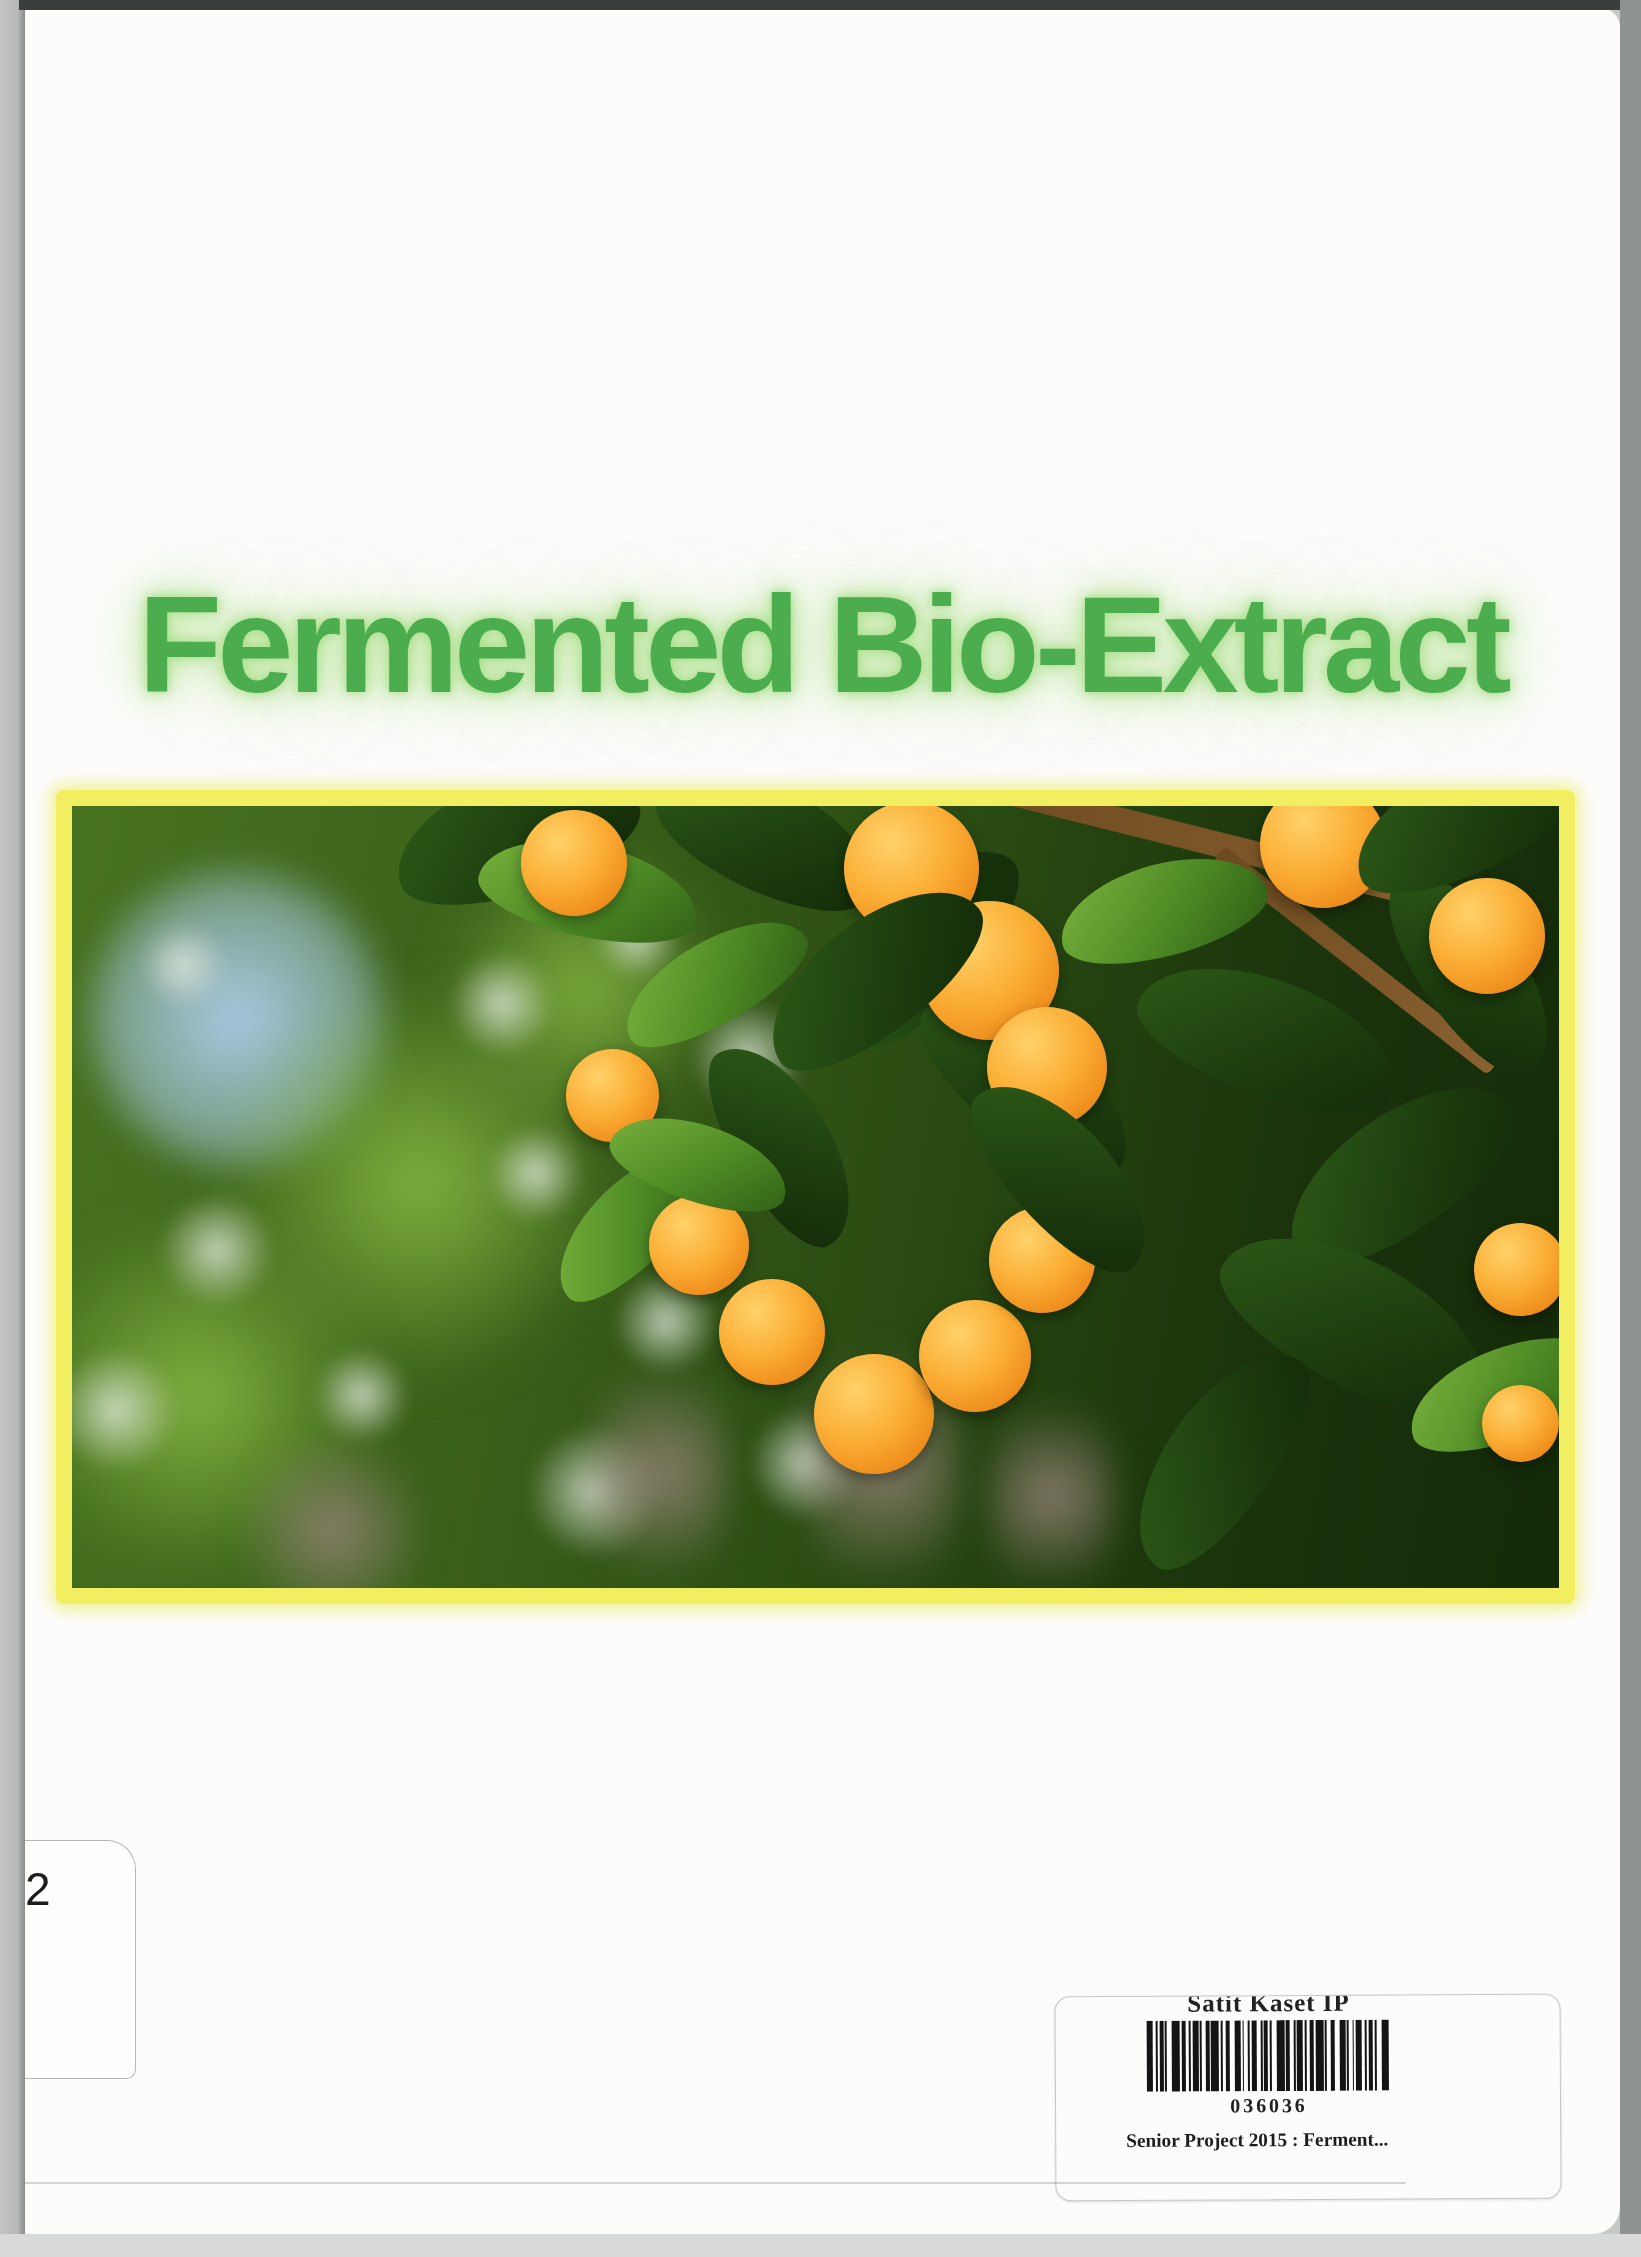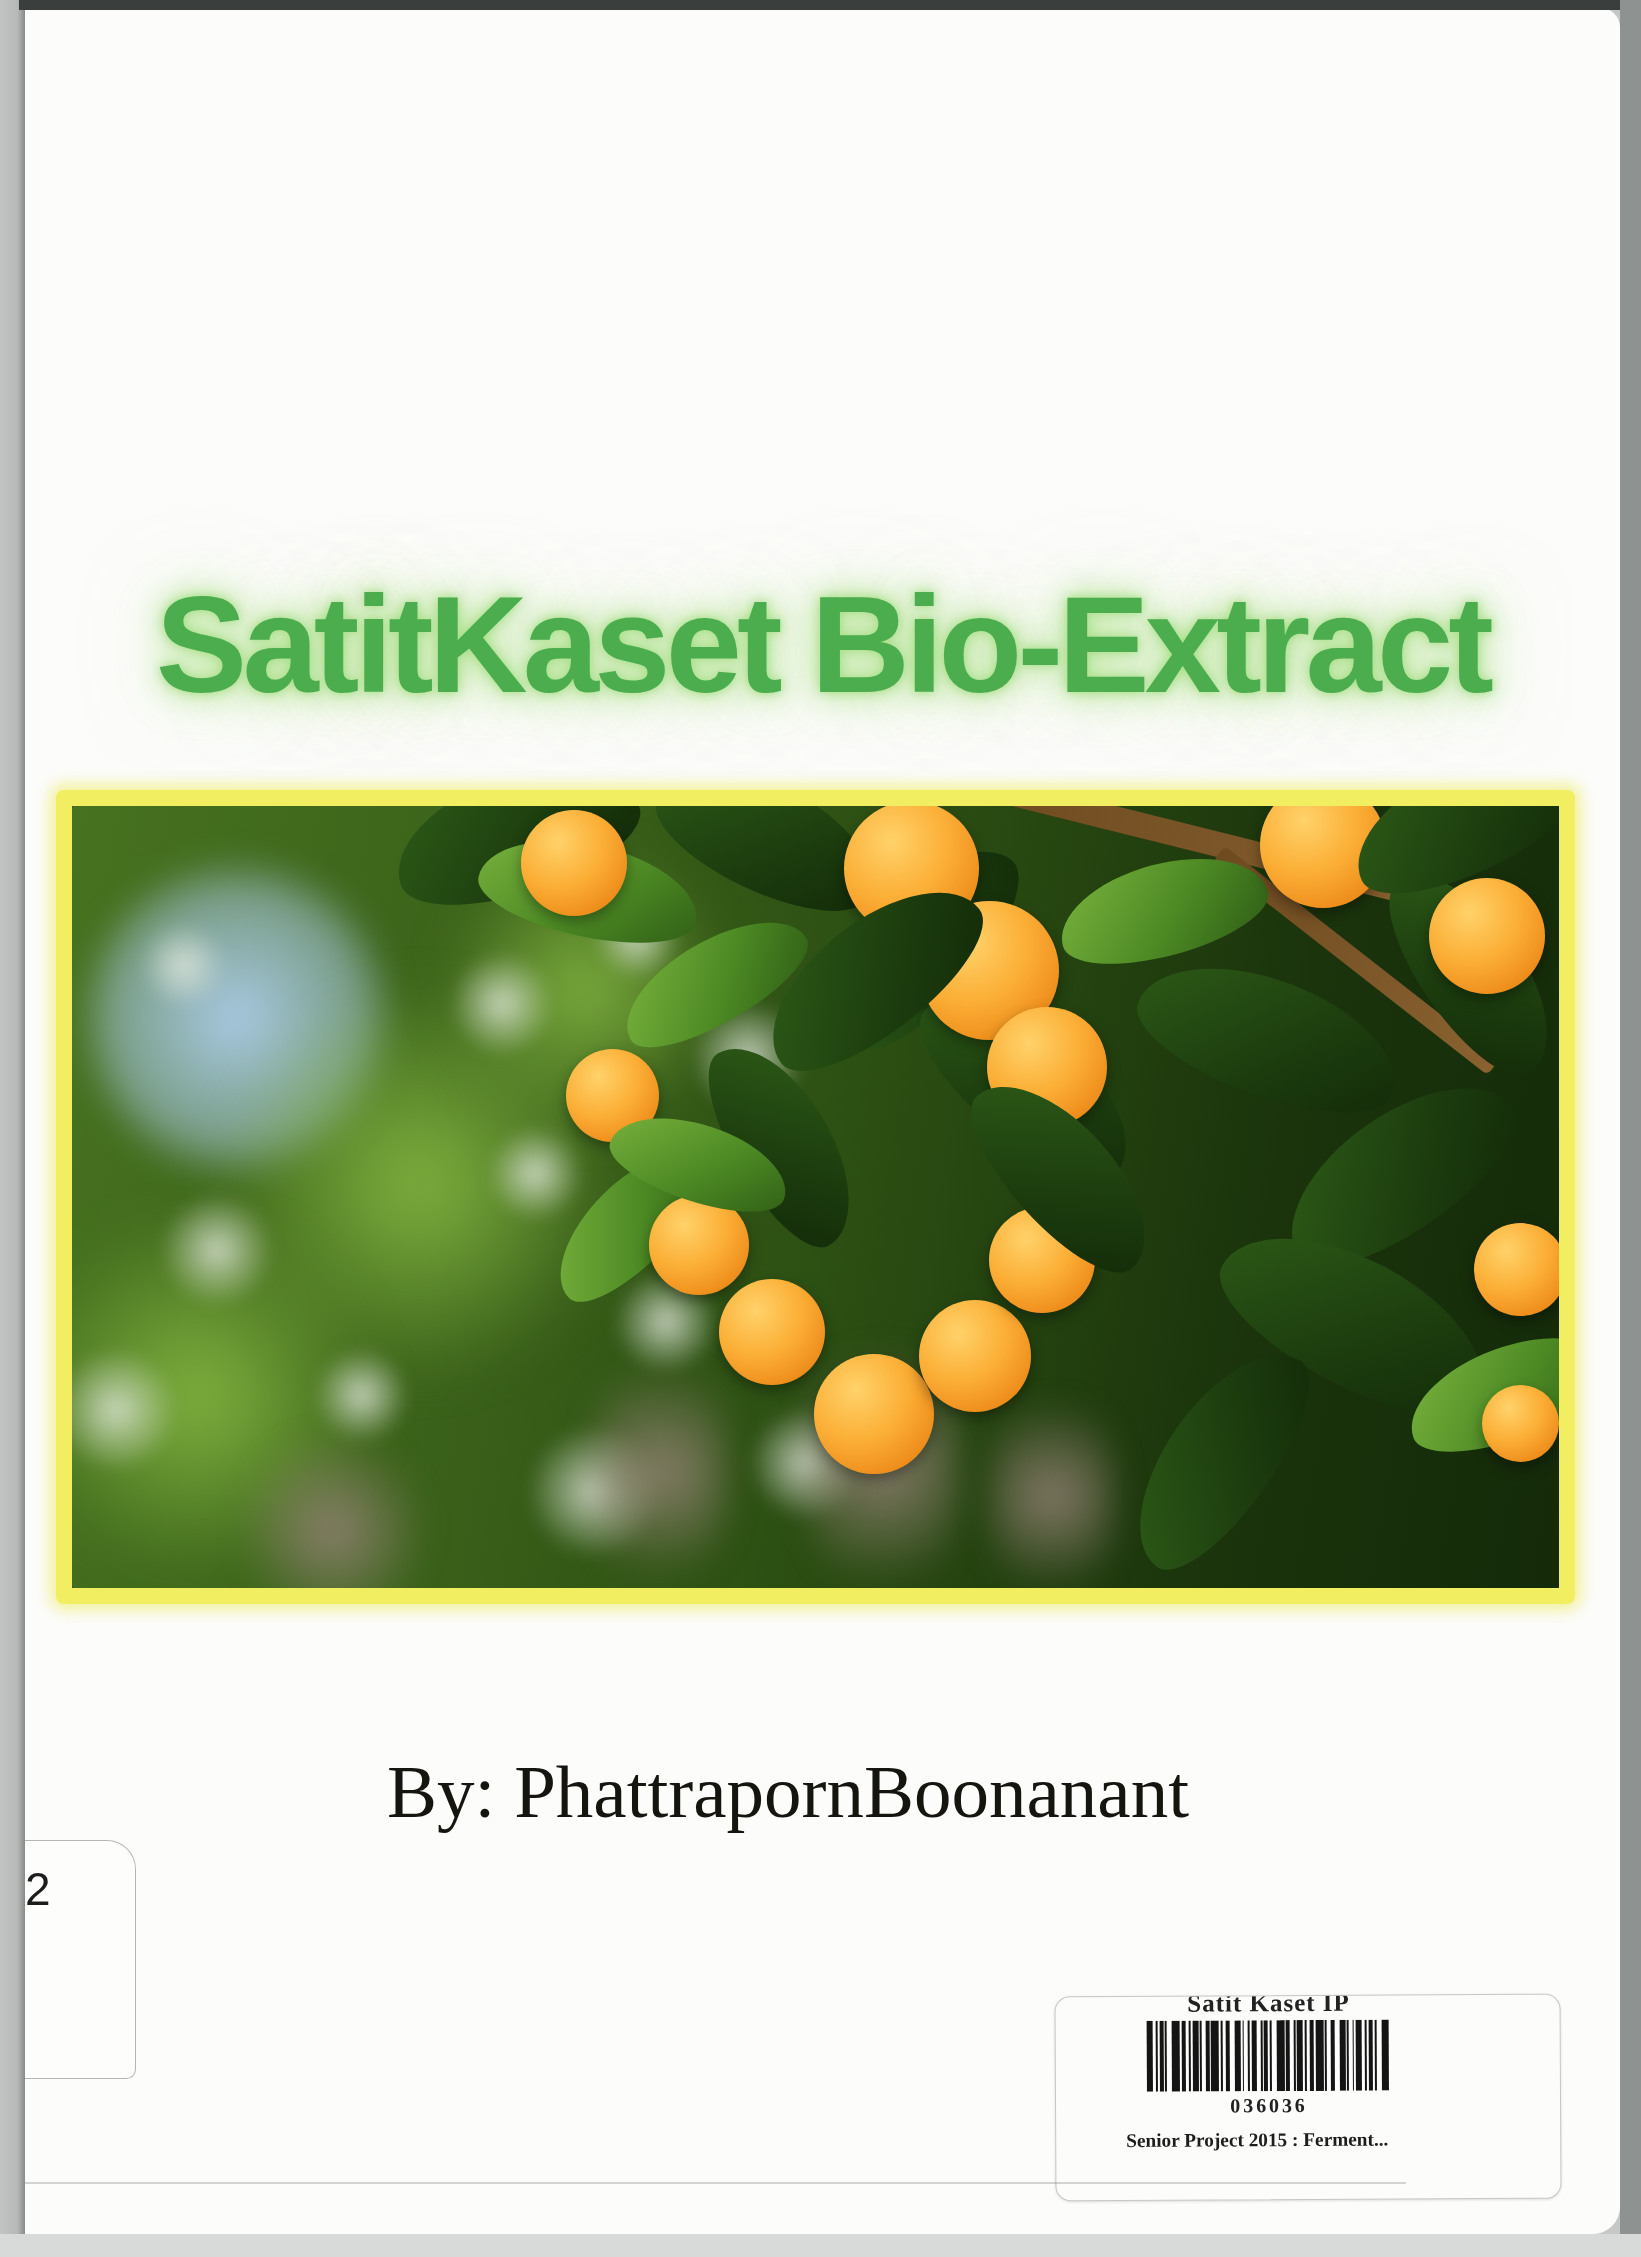--- a/index.html
+++ b/index.html
@@ -74,21 +74,21 @@
 </head>
 <body>
 
 <div id="screen">
 
   <div class="page">
 
     <div class="header">
     </div>
 
-    <div class="big-title">SatitKaset Bio-Extract</div>
+    <div class="big-title">Fermented Bio-Extract</div>
 
     <div class="photo-frame">
       <div class="photo">
 
         <div class="sky blur-l"></div>
         <div class="glow-green blur-xl" style="left:145px;top:174px;width:406px;height:406px;"></div>
         <div class="glow-green blur-xl" style="left:-58px;top:406px;width:367px;height:367px;"></div>
         <div class="glow-green blur-xl" style="left:367px;top:39px;width:290px;height:290px;"></div>
         <div class="bokeh blur-m" style="left:68px;top:116px;width:87px;height:87px;"></div>
         <div class="bokeh blur-m" style="left:377px;top:145px;width:106px;height:106px;"></div>
@@ -141,21 +141,20 @@
         <div class="orange" style="left:1402px;top:417px;width:93px;height:93px;"></div>
         <div class="orange" style="left:1410px;top:579px;width:77px;height:77px;"></div>
 
         <div class="leaf" style="left:676px;top:116px;width:251px;height:111px;transform:rotate(-38deg);"></div>
         <div class="leaf" style="left:874px;top:319px;width:232px;height:101px;transform:rotate(48deg);"></div>
         <div class="leaf lit" style="left:536px;top:319px;width:183px;height:77px;transform:rotate(18deg);"></div>
         <div class="leaf" style="left:1274px;top:-39px;width:241px;height:106px;transform:rotate(-25deg);"></div>
       </div>
     </div>
 
-    <div class="authors-line a1">By: PhattrapornBoonanant</div>
 
     <div class="side-tab">
       <span class="num">2</span>
     </div>
 
     <div class="bc-label">
       <div class="bc-col">
         <div class="bc-head">Satit Kaset IP</div>
         <div class="bc-bars" id="bc-bars"><span style="width:5.8px;background:#141414"></span><span style="width:3.5px"></span><span style="width:1.9px;background:#141414"></span><span style="width:1.7px"></span><span style="width:3.9px;background:#141414"></span><span style="width:1.7px"></span><span style="width:1.9px;background:#141414"></span><span style="width:5.2px"></span><span style="width:7.7px;background:#141414"></span><span style="width:1.7px"></span><span style="width:3.9px;background:#141414"></span><span style="width:3.5px"></span><span style="width:1.9px;background:#141414"></span><span style="width:1.7px"></span><span style="width:5.8px;background:#141414"></span><span style="width:1.7px"></span><span style="width:1.9px;background:#141414"></span><span style="width:3.5px"></span><span style="width:3.9px;background:#141414"></span><span style="width:1.7px"></span><span style="width:7.7px;background:#141414"></span><span style="width:1.7px"></span><span style="width:1.9px;background:#141414"></span><span style="width:3.5px"></span><span style="width:3.9px;background:#141414"></span><span style="width:5.2px"></span><span style="width:5.8px;background:#141414"></span><span style="width:1.7px"></span><span style="width:1.9px;background:#141414"></span><span style="width:3.5px"></span><span style="width:1.9px;background:#141414"></span><span style="width:1.7px"></span><span style="width:5.8px;background:#141414"></span><span style="width:3.5px"></span><span style="width:1.9px;background:#141414"></span><span style="width:1.7px"></span><span style="width:3.9px;background:#141414"></span><span style="width:1.7px"></span><span style="width:1.9px;background:#141414"></span><span style="width:5.2px"></span><span style="width:7.7px;background:#141414"></span><span style="width:1.7px"></span><span style="width:3.9px;background:#141414"></span><span style="width:3.5px"></span><span style="width:1.9px;background:#141414"></span><span style="width:1.7px"></span><span style="width:5.8px;background:#141414"></span><span style="width:1.7px"></span><span style="width:1.9px;background:#141414"></span><span style="width:3.5px"></span><span style="width:3.9px;background:#141414"></span><span style="width:1.7px"></span><span style="width:7.7px;background:#141414"></span><span style="width:1.7px"></span><span style="width:1.9px;background:#141414"></span><span style="width:3.5px"></span><span style="width:3.9px;background:#141414"></span><span style="width:5.2px"></span><span style="width:5.8px;background:#141414"></span><span style="width:1.7px"></span><span style="width:1.9px;background:#141414"></span><span style="width:3.5px"></span><span style="width:1.9px;background:#141414"></span><span style="width:1.7px"></span><span style="width:5.8px;background:#141414"></span><span style="width:3.5px"></span><span style="width:1.9px;background:#141414"></span><span style="width:1.7px"></span><span style="width:3.9px;background:#141414"></span><span style="width:1.7px"></span><span style="width:1.9px;background:#141414"></span><span style="width:5.2px"></span><span style="width:7.7px;background:#141414"></span><span style="width:1.7px"></span></div>
         <div class="bc-num">036036</div>

